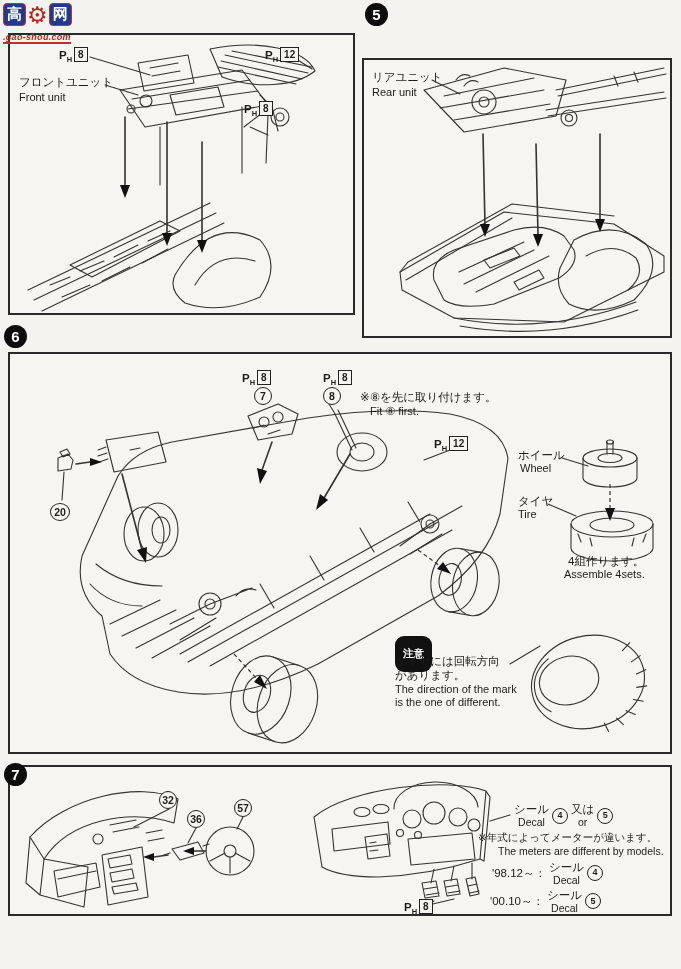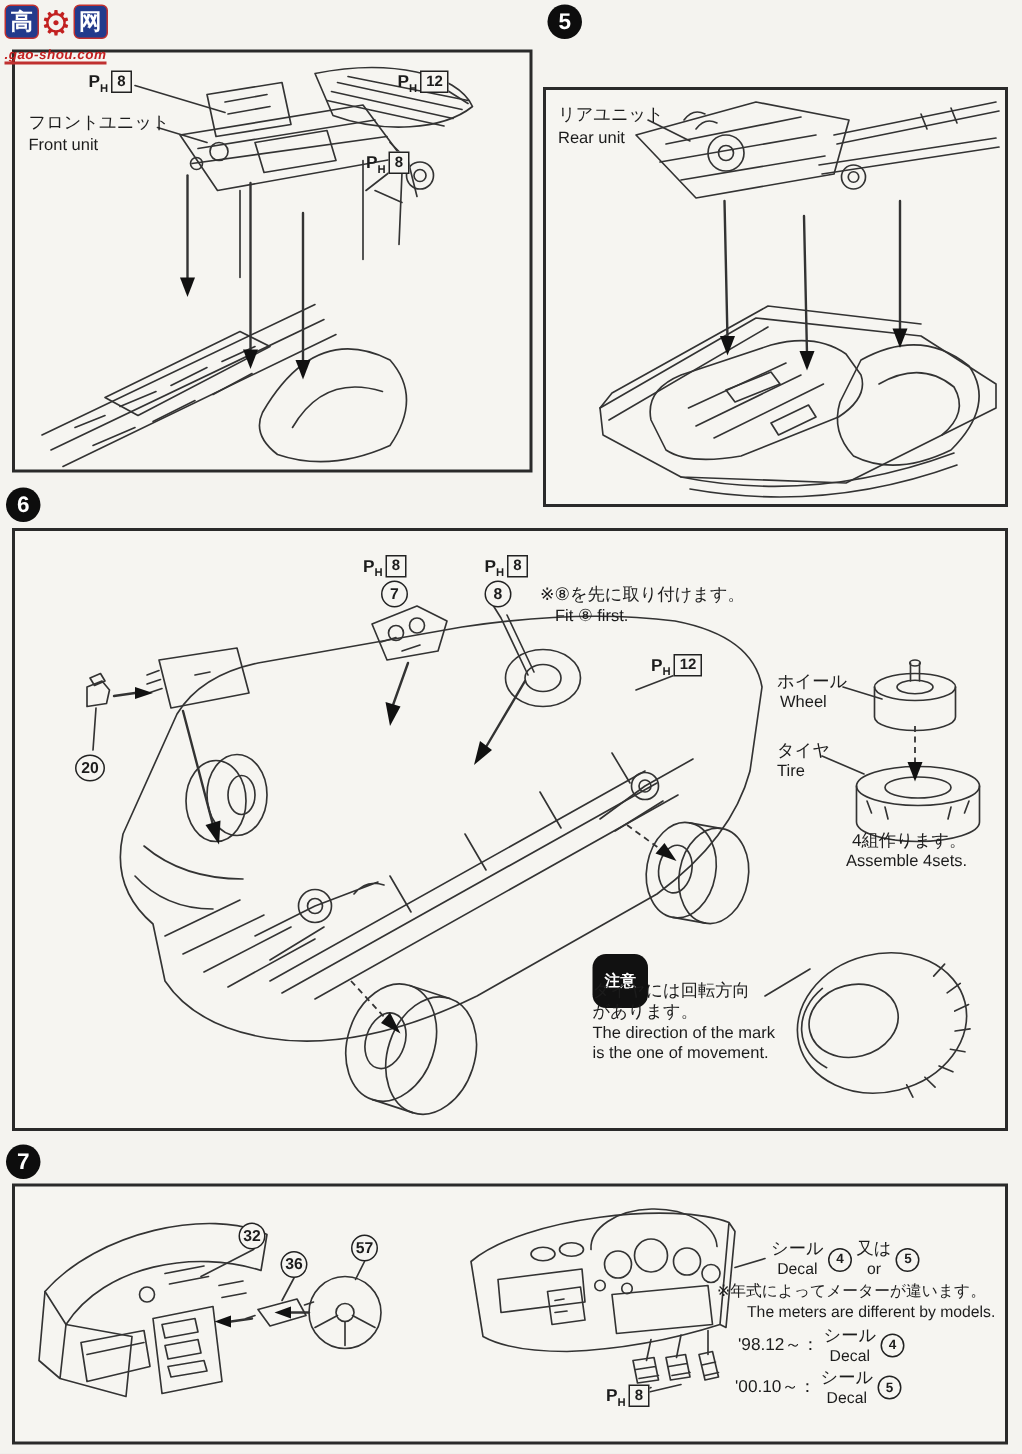--- a/index.html
+++ b/index.html
@@ -252,25 +252,25 @@
     <span class="lbl jp" style="left:508px;top:94px;">ホイール</span>
     <span class="lbl" style="left:510px;top:108px;">Wheel</span>
     <span class="lbl jp" style="left:508px;top:140px;">タイヤ</span>
     <span class="lbl" style="left:508px;top:154px;">Tire</span>
     <span class="lbl jp" style="left:558px;top:200px;">4組作ります。</span>
     <span class="lbl" style="left:554px;top:214px;">Assemble 4sets.</span>
     <span class="badge" style="left:385px;top:282px;">注意</span>
     <span class="lbl jp" style="left:385px;top:300px;">タイヤには回転方向</span>
     <span class="lbl jp" style="left:385px;top:314px;">があります。</span>
     <span class="lbl" style="left:385px;top:329px;">The direction of the mark</span>
-    <span class="lbl" style="left:385px;top:342px;">is the one of movement.</span>
+    <span class="lbl" style="left:385px;top:342px;">is the one of different.</span>
   </div>
 
   <div class="step-circle" style="left:4px;top:763px;">7</div>
-  <div class="panel" style="left:8px;top:789px;width:664px;height:174px;">
+  <div class="panel" style="left:8px;top:765px;width:664px;height:151px;">
     <svg width="660" height="161" viewBox="0 0 660 161">
       <g class="ink">
 
         <path d="M20,70 C55,30 130,14 168,32 L164,56 C120,42 60,52 34,92 Z"></path>
         <path d="M20,70 L16,116 L30,128 L34,92 M30,128 L74,140 L78,100 L34,92"></path>
         <path d="M44,104 L86,96 L90,120 L48,130 Z M48,112 L86,104"></path>
         <path d="M92,88 L132,80 L138,130 L98,138 Z"></path>
         <path d="M98,92 l22,-4 l2,9 l-22,4 Z M100,106 l22,-4 l2,9 l-22,4 Z M102,120 l24,-4 l2,7 l-24,4 Z"></path>
         <path d="M100,58 l26,-5 M103,65 l26,-5"></path>
         <circle cx="88" cy="72" r="5"></circle>

